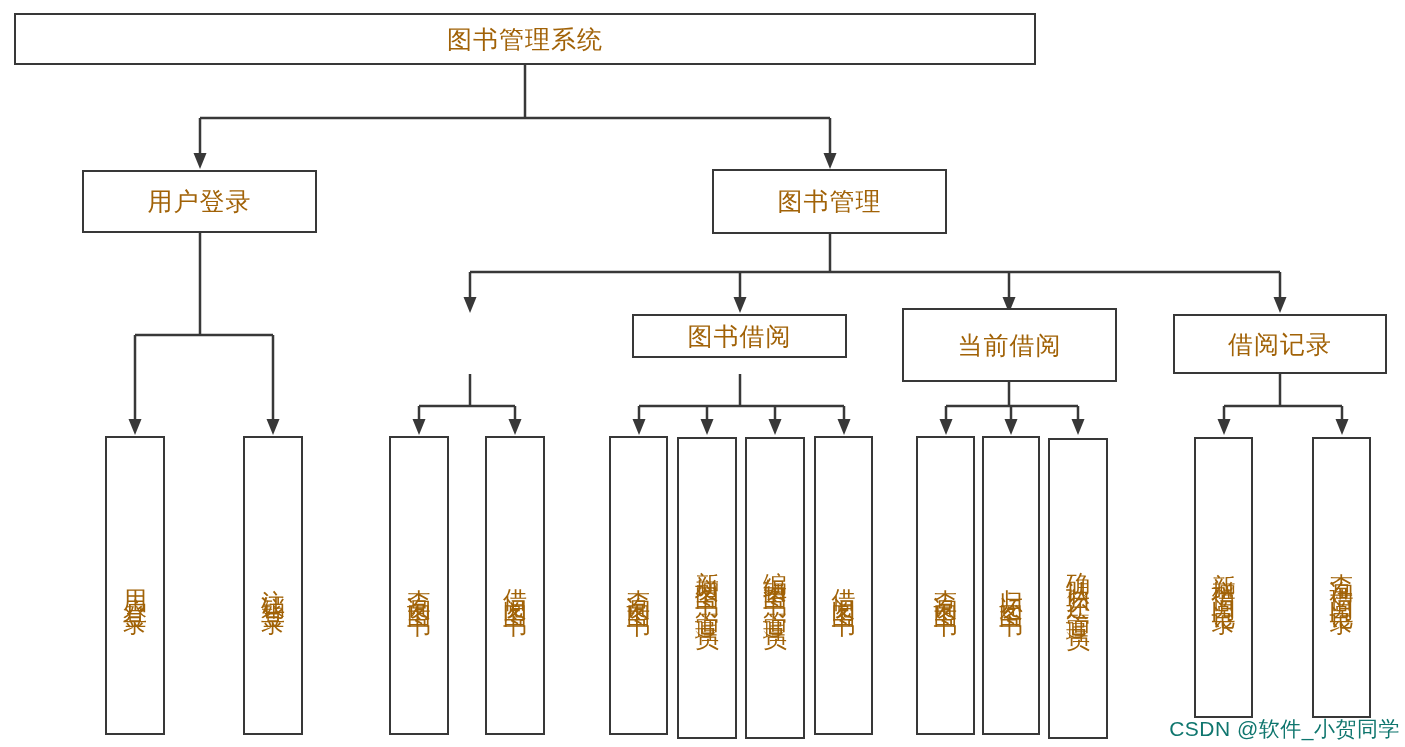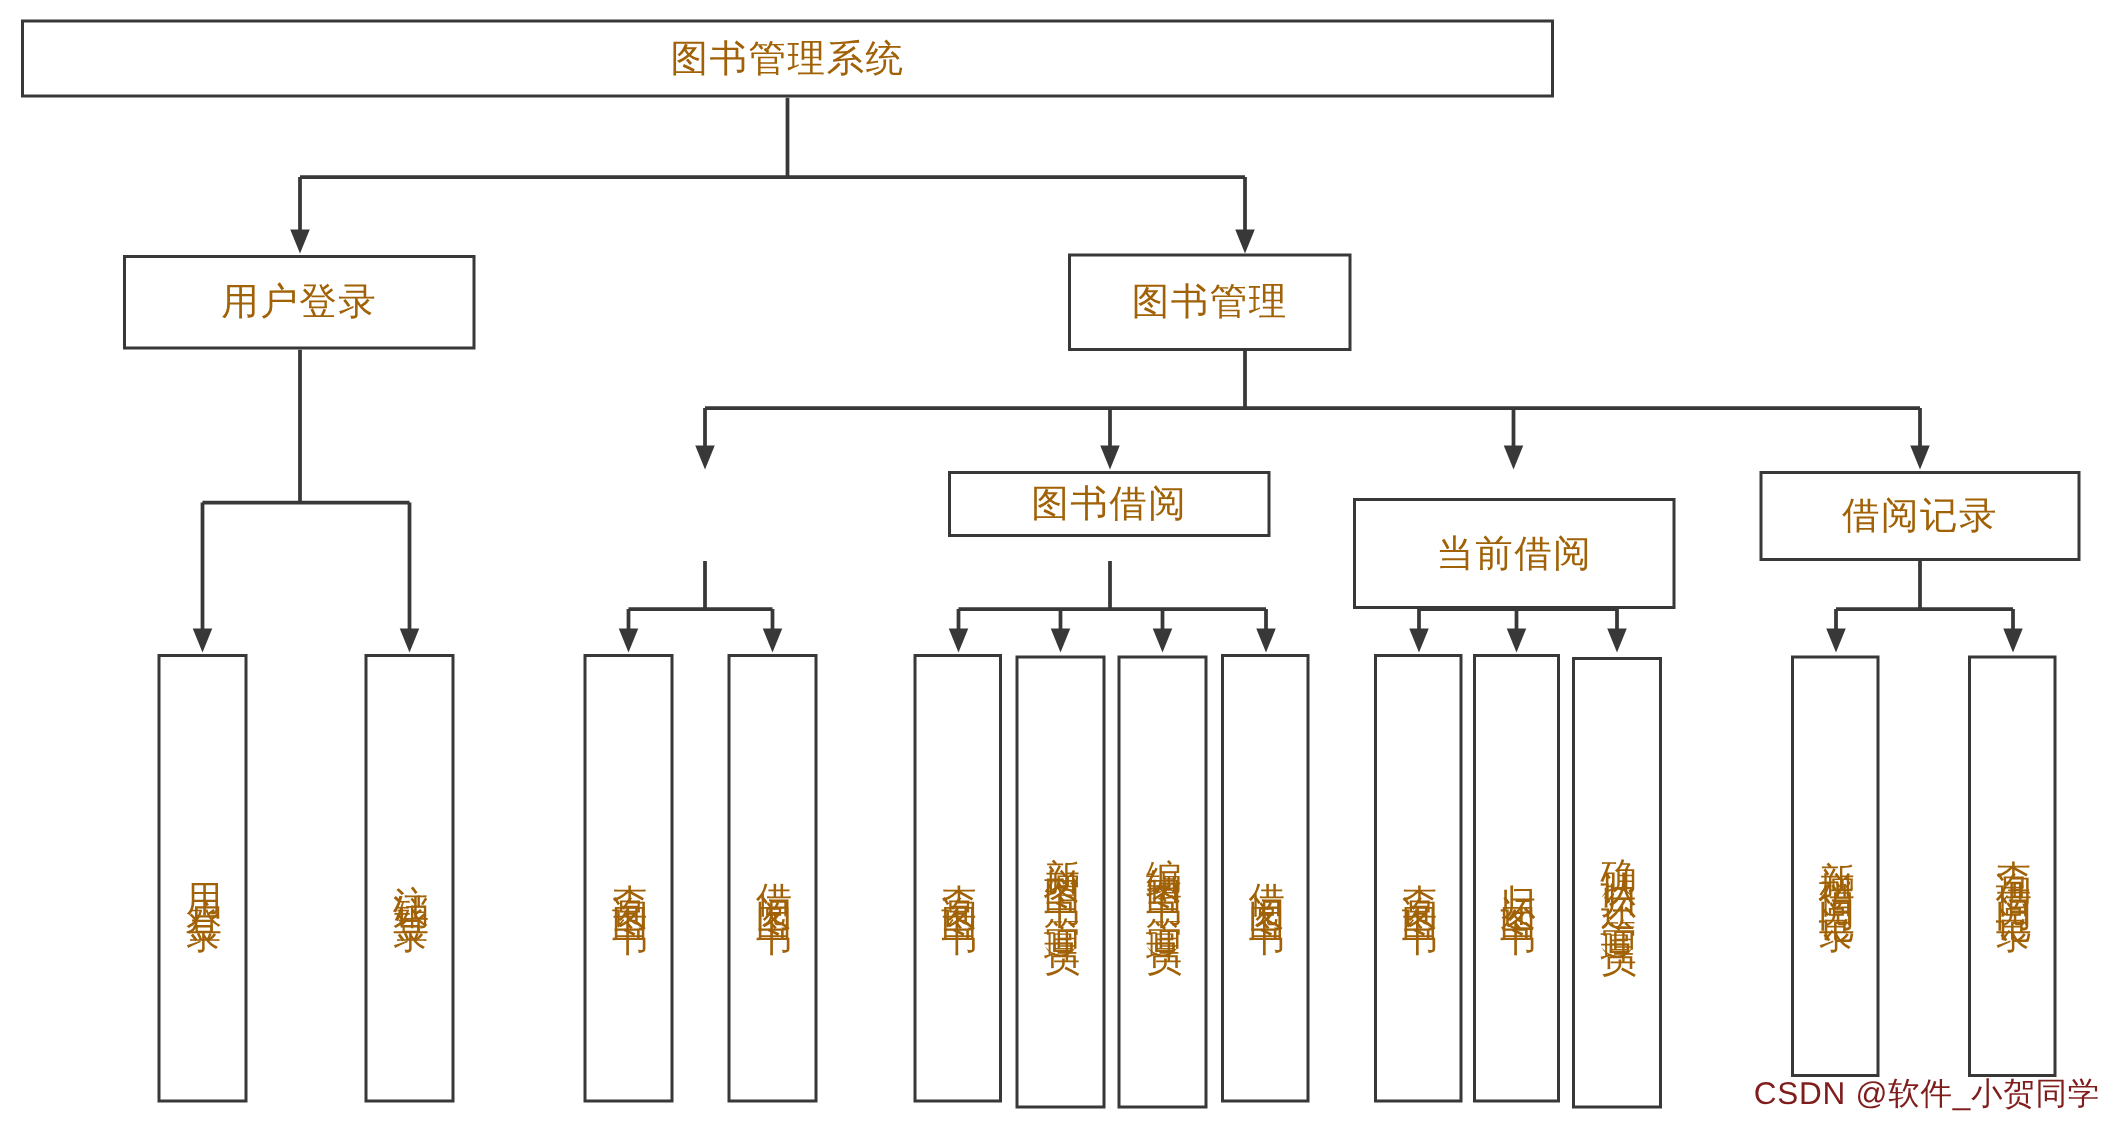--- a/index.html
+++ b/index.html
@@ -48,21 +48,21 @@
   .node.v .vtext {
     writing-mode: vertical-rl;
     text-orientation: mixed;
     letter-spacing: 8px;
     white-space: nowrap;
   }
   .watermark {
     position: absolute;
     right: 5px;
     bottom: 4px;
-    color: #7f1d1d;
+    color: #0f766e;
     font-size: 21px;
     letter-spacing: 0.5px;
     z-index: 5;
     white-space: nowrap;
   }
 </style>
 </head>
 <body>
 
 <div class="canvas">
@@ -96,24 +96,24 @@
       <polygon points="1004.5,419 1017.5,419 1011,435"></polygon>
       <polygon points="1071.5,419 1084.5,419 1078,435"></polygon>
       <polygon points="1217.5,419 1230.5,419 1224,435"></polygon>
       <polygon points="1335.5,419 1348.5,419 1342,435"></polygon>
     </g>
   </svg>
 
   <div class="node h" style="left:14px; top:13px; width:1022px; height:52px;">图书管理系统</div>
 
   <div class="node h" style="left:82px; top:170px; width:235px; height:63px;">用户登录</div>
-  <div class="node h" style="left:712px; top:169px; width:189px; height:65px;">图书管理</div>
+  <div class="node h" style="left:712px; top:169px; width:235px; height:65px;">图书管理</div>
 
   <div class="node h" style="left:632px; top:314px; width:215px; height:44px;">图书借阅</div>
-  <div class="node h" style="left:902px; top:332px; width:215px; height:74px;">当前借阅</div>
+  <div class="node h" style="left:902px; top:308px; width:215px; height:74px;">当前借阅</div>
   <div class="node h" style="left:1173px; top:314px; width:214px; height:60px;">借阅记录</div>
 
   <div class="node v" style="left:105px; top:436px; width:60px; height:299px;">
     <span class="vtext">用户登录</span>
   </div>
   <div class="node v" style="left:243px; top:436px; width:60px; height:299px;">
     <span class="vtext">注销登录</span>
   </div>
 
   <div class="node v" style="left:389px; top:436px; width:60px; height:299px;">

